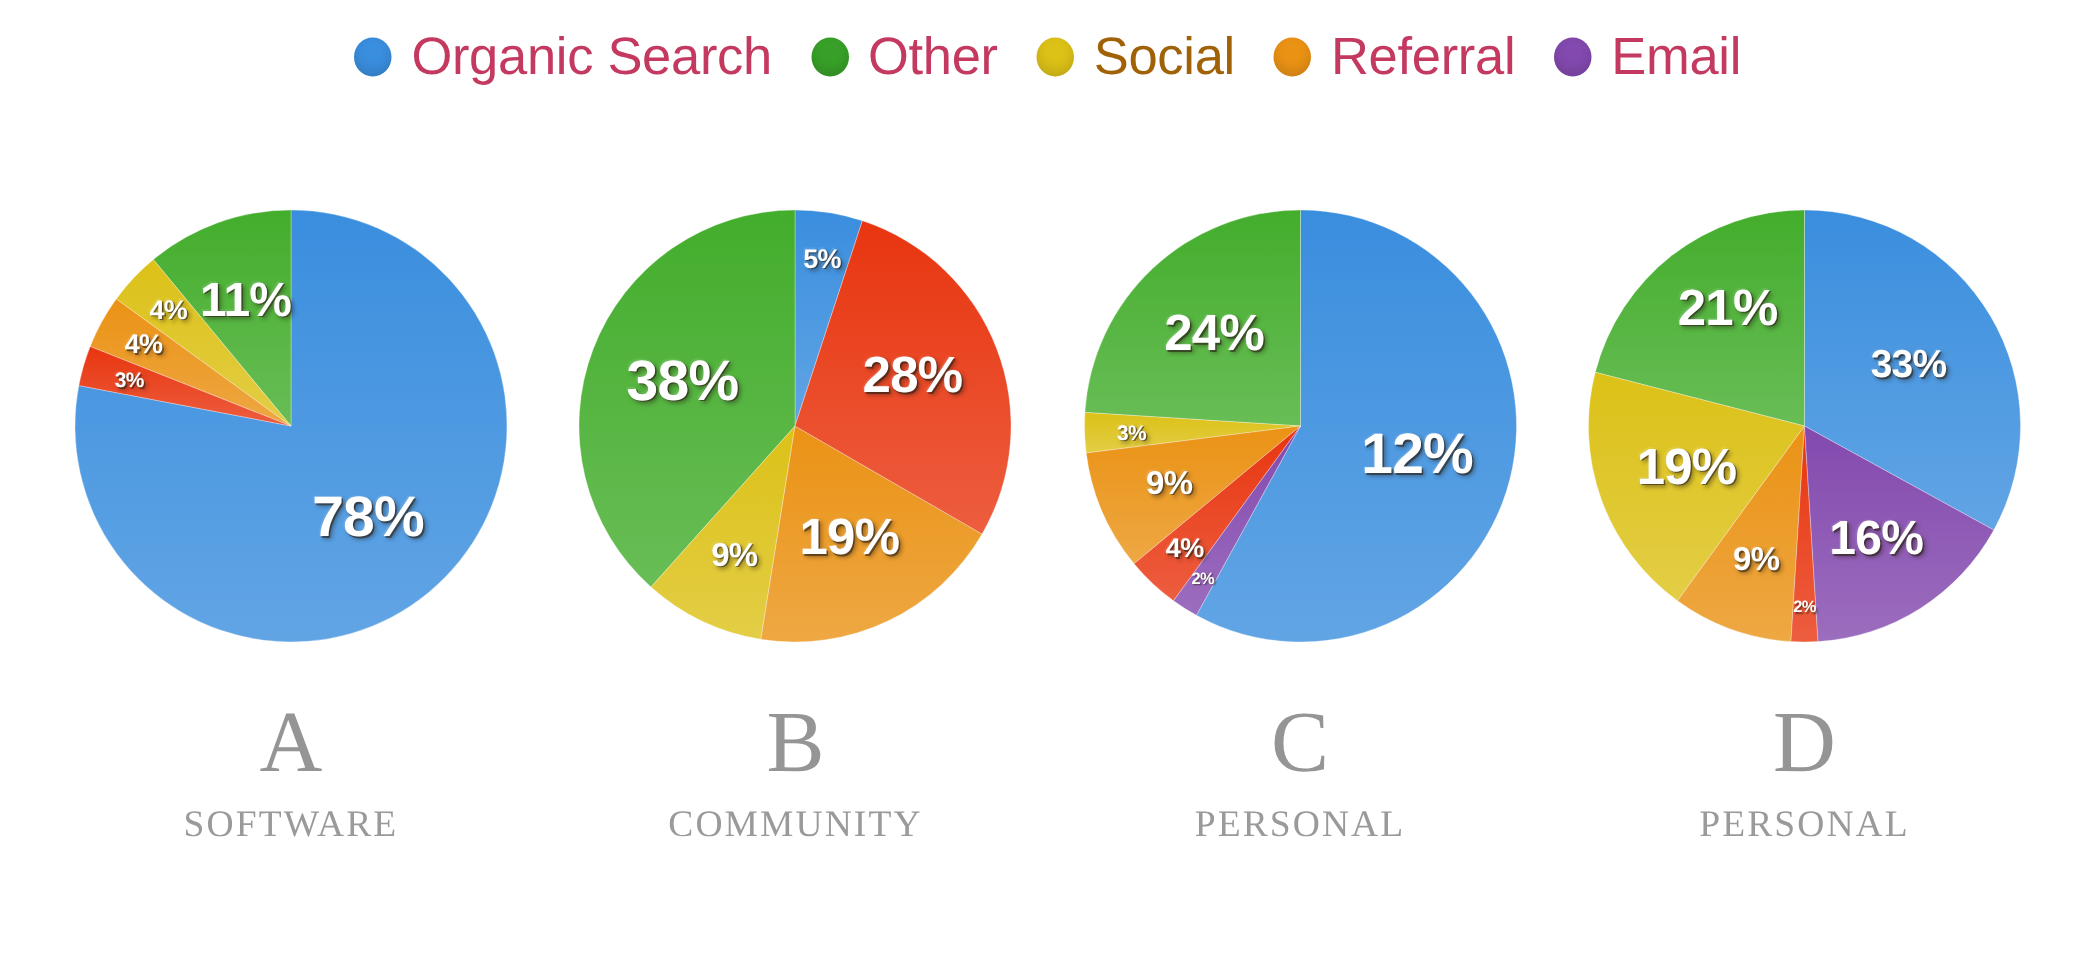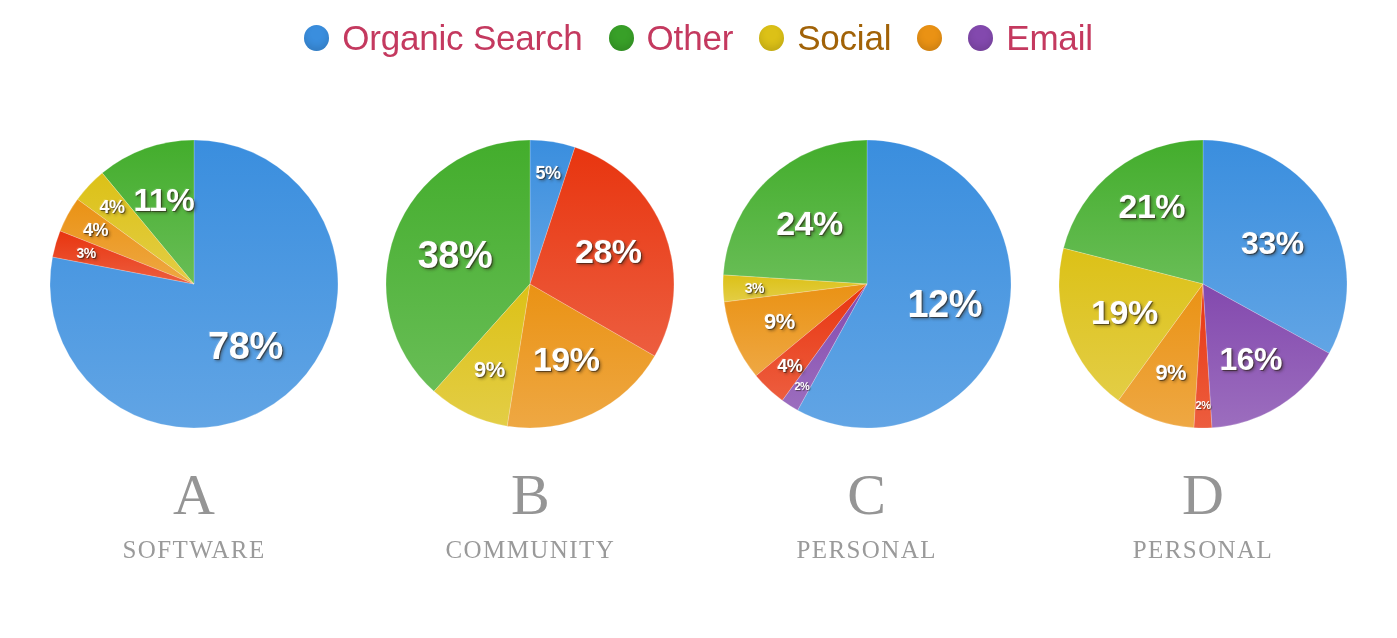--- a/index.html
+++ b/index.html
@@ -131,20 +131,21 @@
       <div class="legend-item">
         <span class="legend-swatch" style="background: rgb(56, 160, 40);"></span>
         <span class="legend-label" style="color: rgb(196, 57, 95);">Other</span>
       </div>
       <div class="legend-item">
         <span class="legend-swatch" style="background: rgb(220, 193, 23);"></span>
         <span class="legend-label" style="color: #a16207;">Social</span>
       </div>
       <div class="legend-item">
         <span class="legend-swatch" style="background: rgb(234, 146, 20);"></span>
+        <span class="legend-label" style="color: rgb(196, 57, 95);">Referral</span>
       </div>
       <div class="legend-item">
         <span class="legend-swatch" style="background: rgb(131, 73, 174);"></span>
         <span class="legend-label" style="color: rgb(196, 57, 95);">Email</span>
       </div>
     </div>
 
   <div id="charts">
       <div class="chart-cell">
         <div class="pie-wrap">
@@ -301,21 +302,21 @@
                 <stop offset="100%" stop-color="#8349ae" stop-opacity="0.80"></stop>
               </linearGradient>
             </defs>
             <path d="M 146.00 146.00 L 146.00 2.00 A 144 144 0 0 1 272.19 215.37 Z" fill="url(#g3_0)" stroke="rgba(255,255,255,0.35)" stroke-width="0.6"></path>
             <path d="M 146.00 146.00 L 6.52 110.19 A 144 144 0 0 1 146.00 2.00 Z" fill="url(#g3_1)" stroke="rgba(255,255,255,0.35)" stroke-width="0.6"></path>
             <path d="M 146.00 146.00 L 61.36 262.50 A 144 144 0 0 1 6.52 110.19 Z" fill="url(#g3_2)" stroke="rgba(255,255,255,0.35)" stroke-width="0.6"></path>
             <path d="M 146.00 146.00 L 136.96 289.72 A 144 144 0 0 1 61.36 262.50 Z" fill="url(#g3_3)" stroke="rgba(255,255,255,0.35)" stroke-width="0.6"></path>
             <path d="M 146.00 146.00 L 155.04 289.72 A 144 144 0 0 1 136.96 289.72 Z" fill="url(#g3_4)" stroke="rgba(255,255,255,0.35)" stroke-width="0.6"></path>
             <path d="M 146.00 146.00 L 272.19 215.37 A 144 144 0 0 1 155.04 289.72 Z" fill="url(#g3_5)" stroke="rgba(255,255,255,0.35)" stroke-width="0.6"></path>
           </svg>
-          <div class="slice-label" style="left: 215.4px; top: 105px; font-size: 32px;">33%</div>
+          <div class="slice-label" style="left: 215.4px; top: 105px; font-size: 26px;">33%</div>
           <div class="slice-label" style="left: 94.8px; top: 68px; font-size: 34px;">21%</div>
           <div class="slice-label" style="left: 67.4px; top: 174.3px; font-size: 34px;">19%</div>
           <div class="slice-label" style="left: 113.8px; top: 235.4px; font-size: 22px;">9%</div>
           <div class="slice-label" style="left: 146px; top: 267px; font-size: 11px; text-shadow: rgba(40, 30, 20, 0.6) 1px 1px 1px;">2%</div>
           <div class="slice-label" style="left: 193.8px; top: 221.4px; font-size: 32px;">16%</div>
         </div>
         <div class="chart-letter">D</div>
         <div class="chart-caption">PERSONAL</div>
       </div>
     </div>

